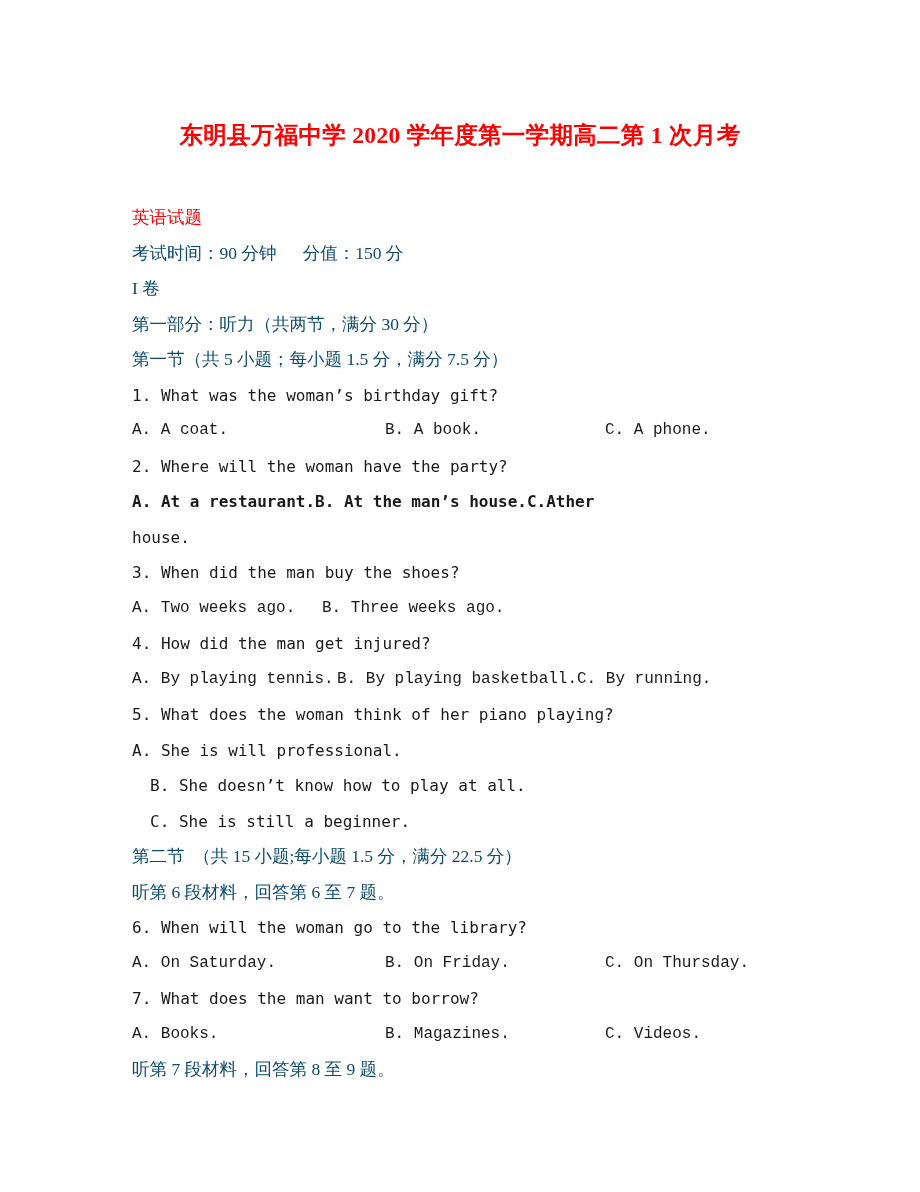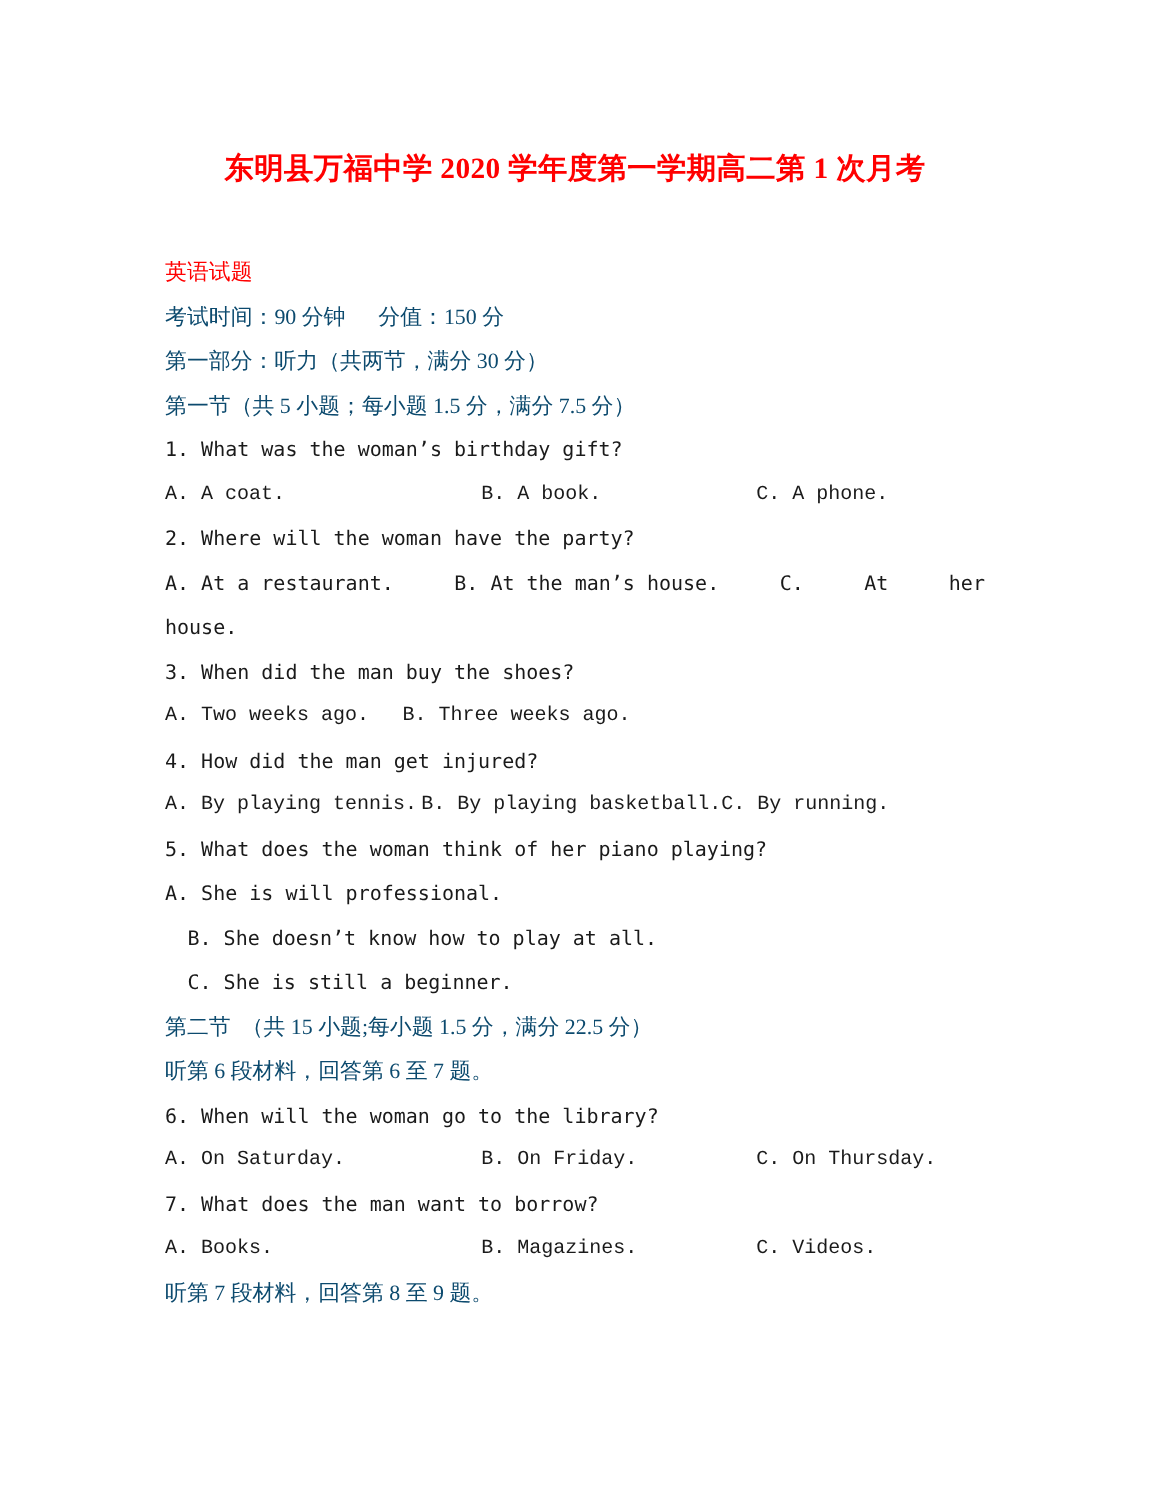--- a/index.html
+++ b/index.html
@@ -100,40 +100,42 @@
   
   .opt-justify {
     font-size: 16px;
     line-height: 35.5px;
     color: #1a1a1a;
     font-family: "DejaVu Sans Mono", "Liberation Mono", monospace;
     width: 656px;
   }
   .opt-justify .jrow {
     display: flex;
-    justify-content: space-between;
+    justify-content: flex-start;
     white-space: pre;
+    font-weight: bold;
   }
   .opt-justify .jrow .seg { white-space: pre; }
   .opt-justify .tail { white-space: pre; }
 </style>
 </head>
 <body>
 
 <div class="page">
   <div class="doc-body">
 
     <div class="doc-title">东明县万福中学 2020 学年度第一学期高二第 1 次月考</div>
 
     <div class="spacer-after-title"></div>
 
     <div class="cn-line red">英语试题</div>
 
     <div class="cn-line">考试时间：90 分钟      分值：150 分</div>
 
+    <div class="cn-line">I 卷</div>
 
     <div class="cn-line">第一部分：听力（共两节，满分 30 分）</div>
 
     <div class="cn-line">第一节（共 5 小题；每小题 1.5 分，满分 7.5 分）</div>
 
     <div class="en-line">1. What was the woman’s birthday gift?</div>
     <div class="opt-row w-a1">
       <span class="col">A. A coat.</span>
       <span class="col">B. A book.</span>
       <span class="col">C. A phone.</span>

